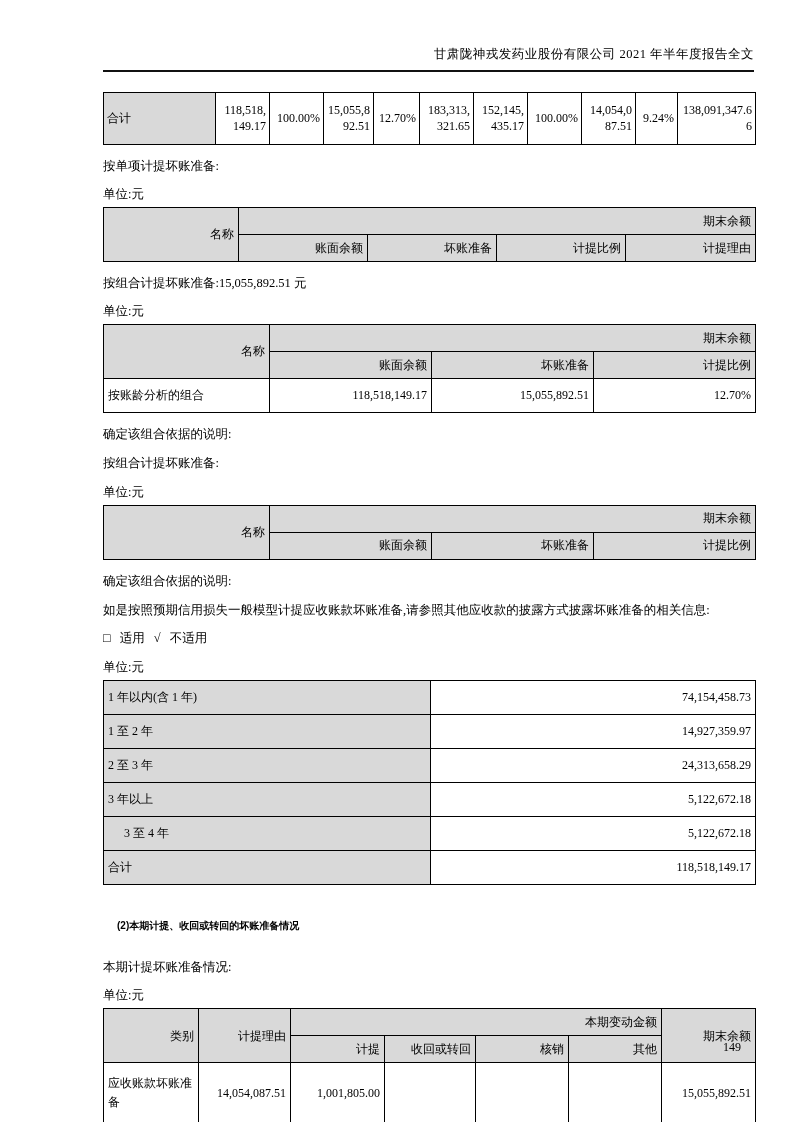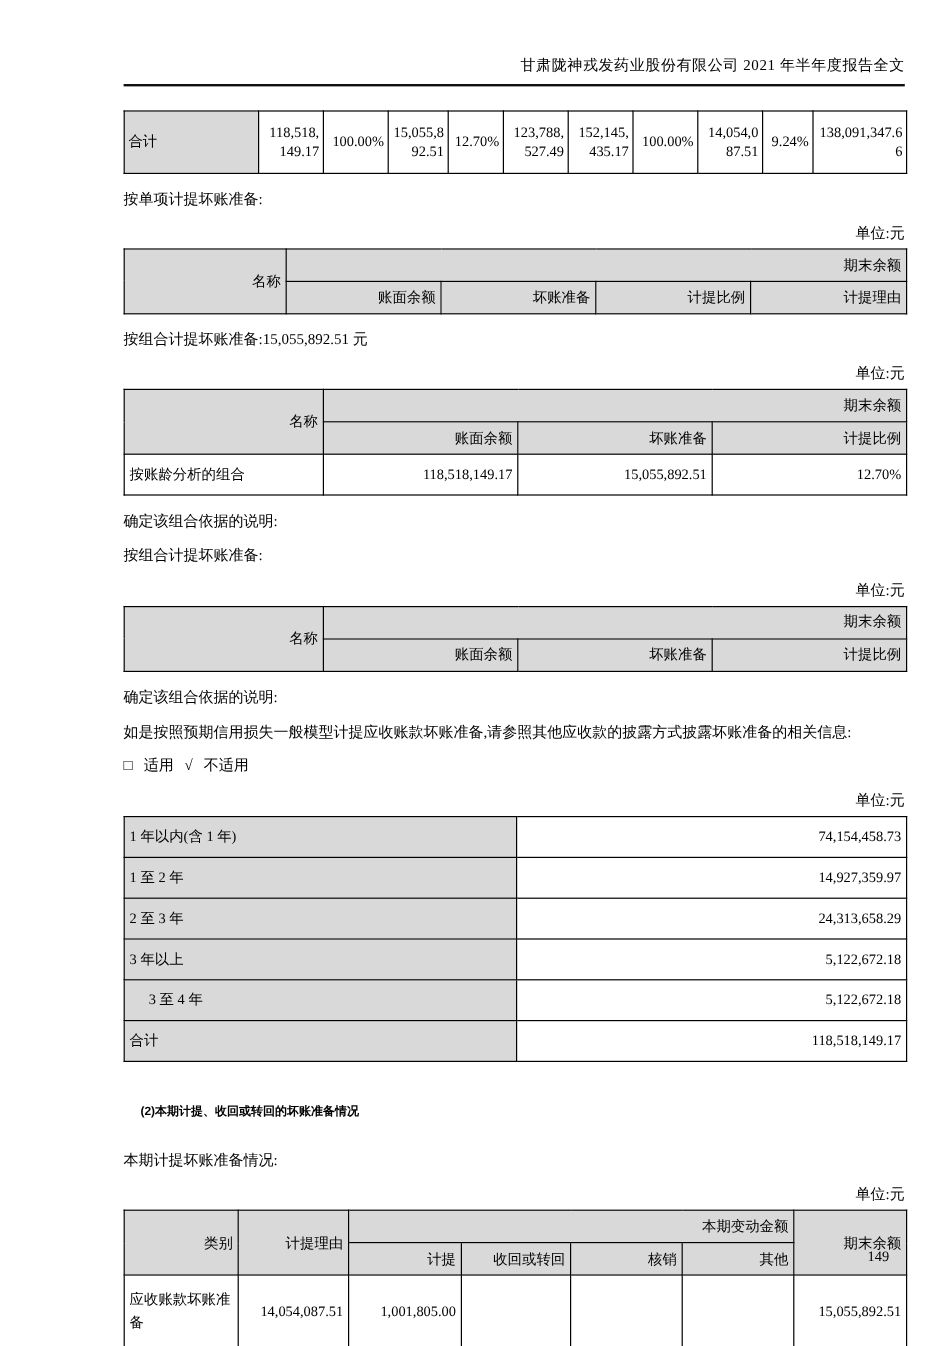--- a/index.html
+++ b/index.html
@@ -9,21 +9,21 @@
     background:#ffffff; color:#000;
     font-family:"Liberation Serif","DejaVu Serif",serif;
     padding:46px 71px 0 71px;
     margin-left:32px;
   }
   .doc-header {
     text-align:right; font-size:12.5px; letter-spacing:.5px;
     padding-bottom:6px; border-bottom:2px solid #111; line-height:1.4;
   }
   .para { font-size:12.5px; margin:13px 0 12px; line-height:1.3; }
-  .unit { font-size:12.5px; text-align:right; margin:10px 0 4px; }
+  .unit { font-size:12.5px; margin:10px 0 4px; }
   .h2 {
     font-family:"Liberation Sans","DejaVu Sans",sans-serif;
     font-weight:bold; font-size:10px; margin:34px 0 26px; padding-left:14px;
   }
   table { border-collapse:collapse; width:100%; table-layout:fixed; margin:0; }
   td {
     border:1px solid #000; font-size:12px; padding:2px 4px;
     vertical-align:middle; line-height:1.35; overflow:hidden;
   }
   .gray { background:#d9d9d9; }
@@ -64,21 +64,21 @@
         <col style="width:42px">
         <col style="width:78px">
     </colgroup>
     <tbody>
         <tr>
       <td class="gray">合计</td>
       <td class="num">118,518,149.17</td>
       <td class="num">100.00%</td>
       <td class="num">15,055,892.51</td>
       <td class="num">12.70%</td>
-      <td class="num">123,788,527.49</td>
+      <td class="num">183,313,321.65</td>
       <td class="num">152,145,435.17</td>
       <td class="num">100.00%</td>
       <td class="num">14,054,087.51</td>
       <td class="num">9.24%</td>
       <td class="num">138,091,347.66</td>
     </tr>
   </tbody>
     </table>
 
   <div class="para">按单项计提坏账准备:</div>

